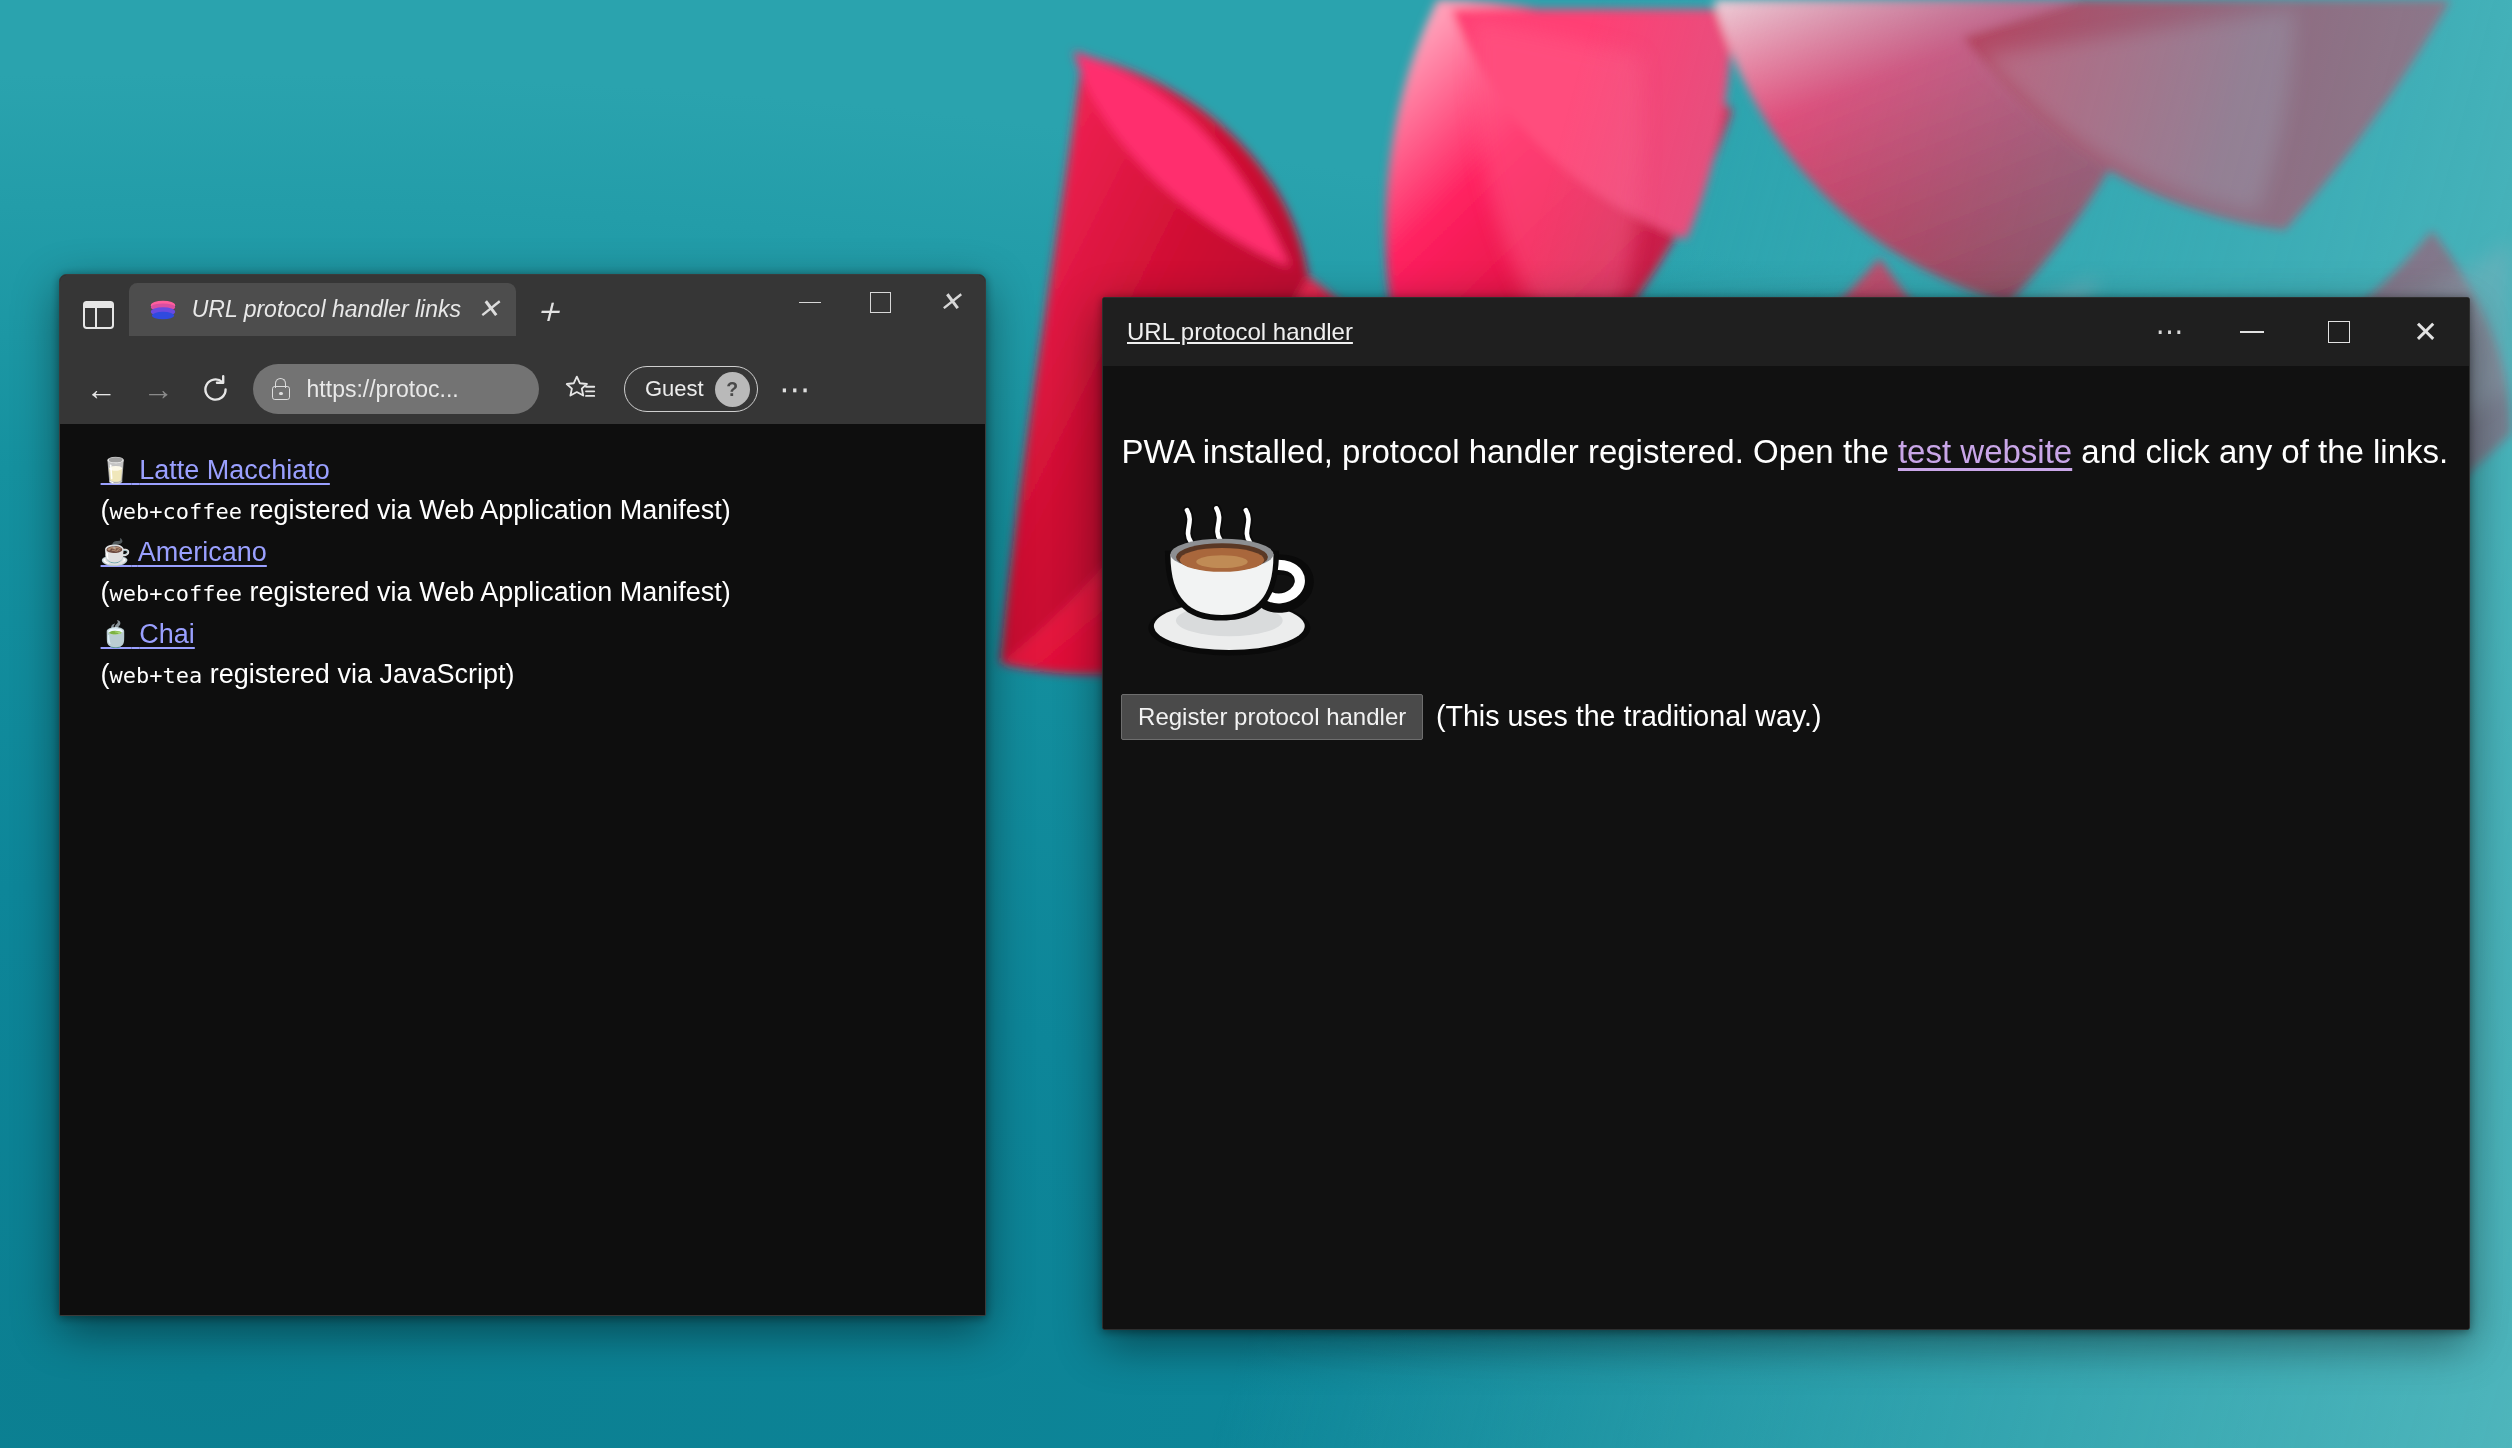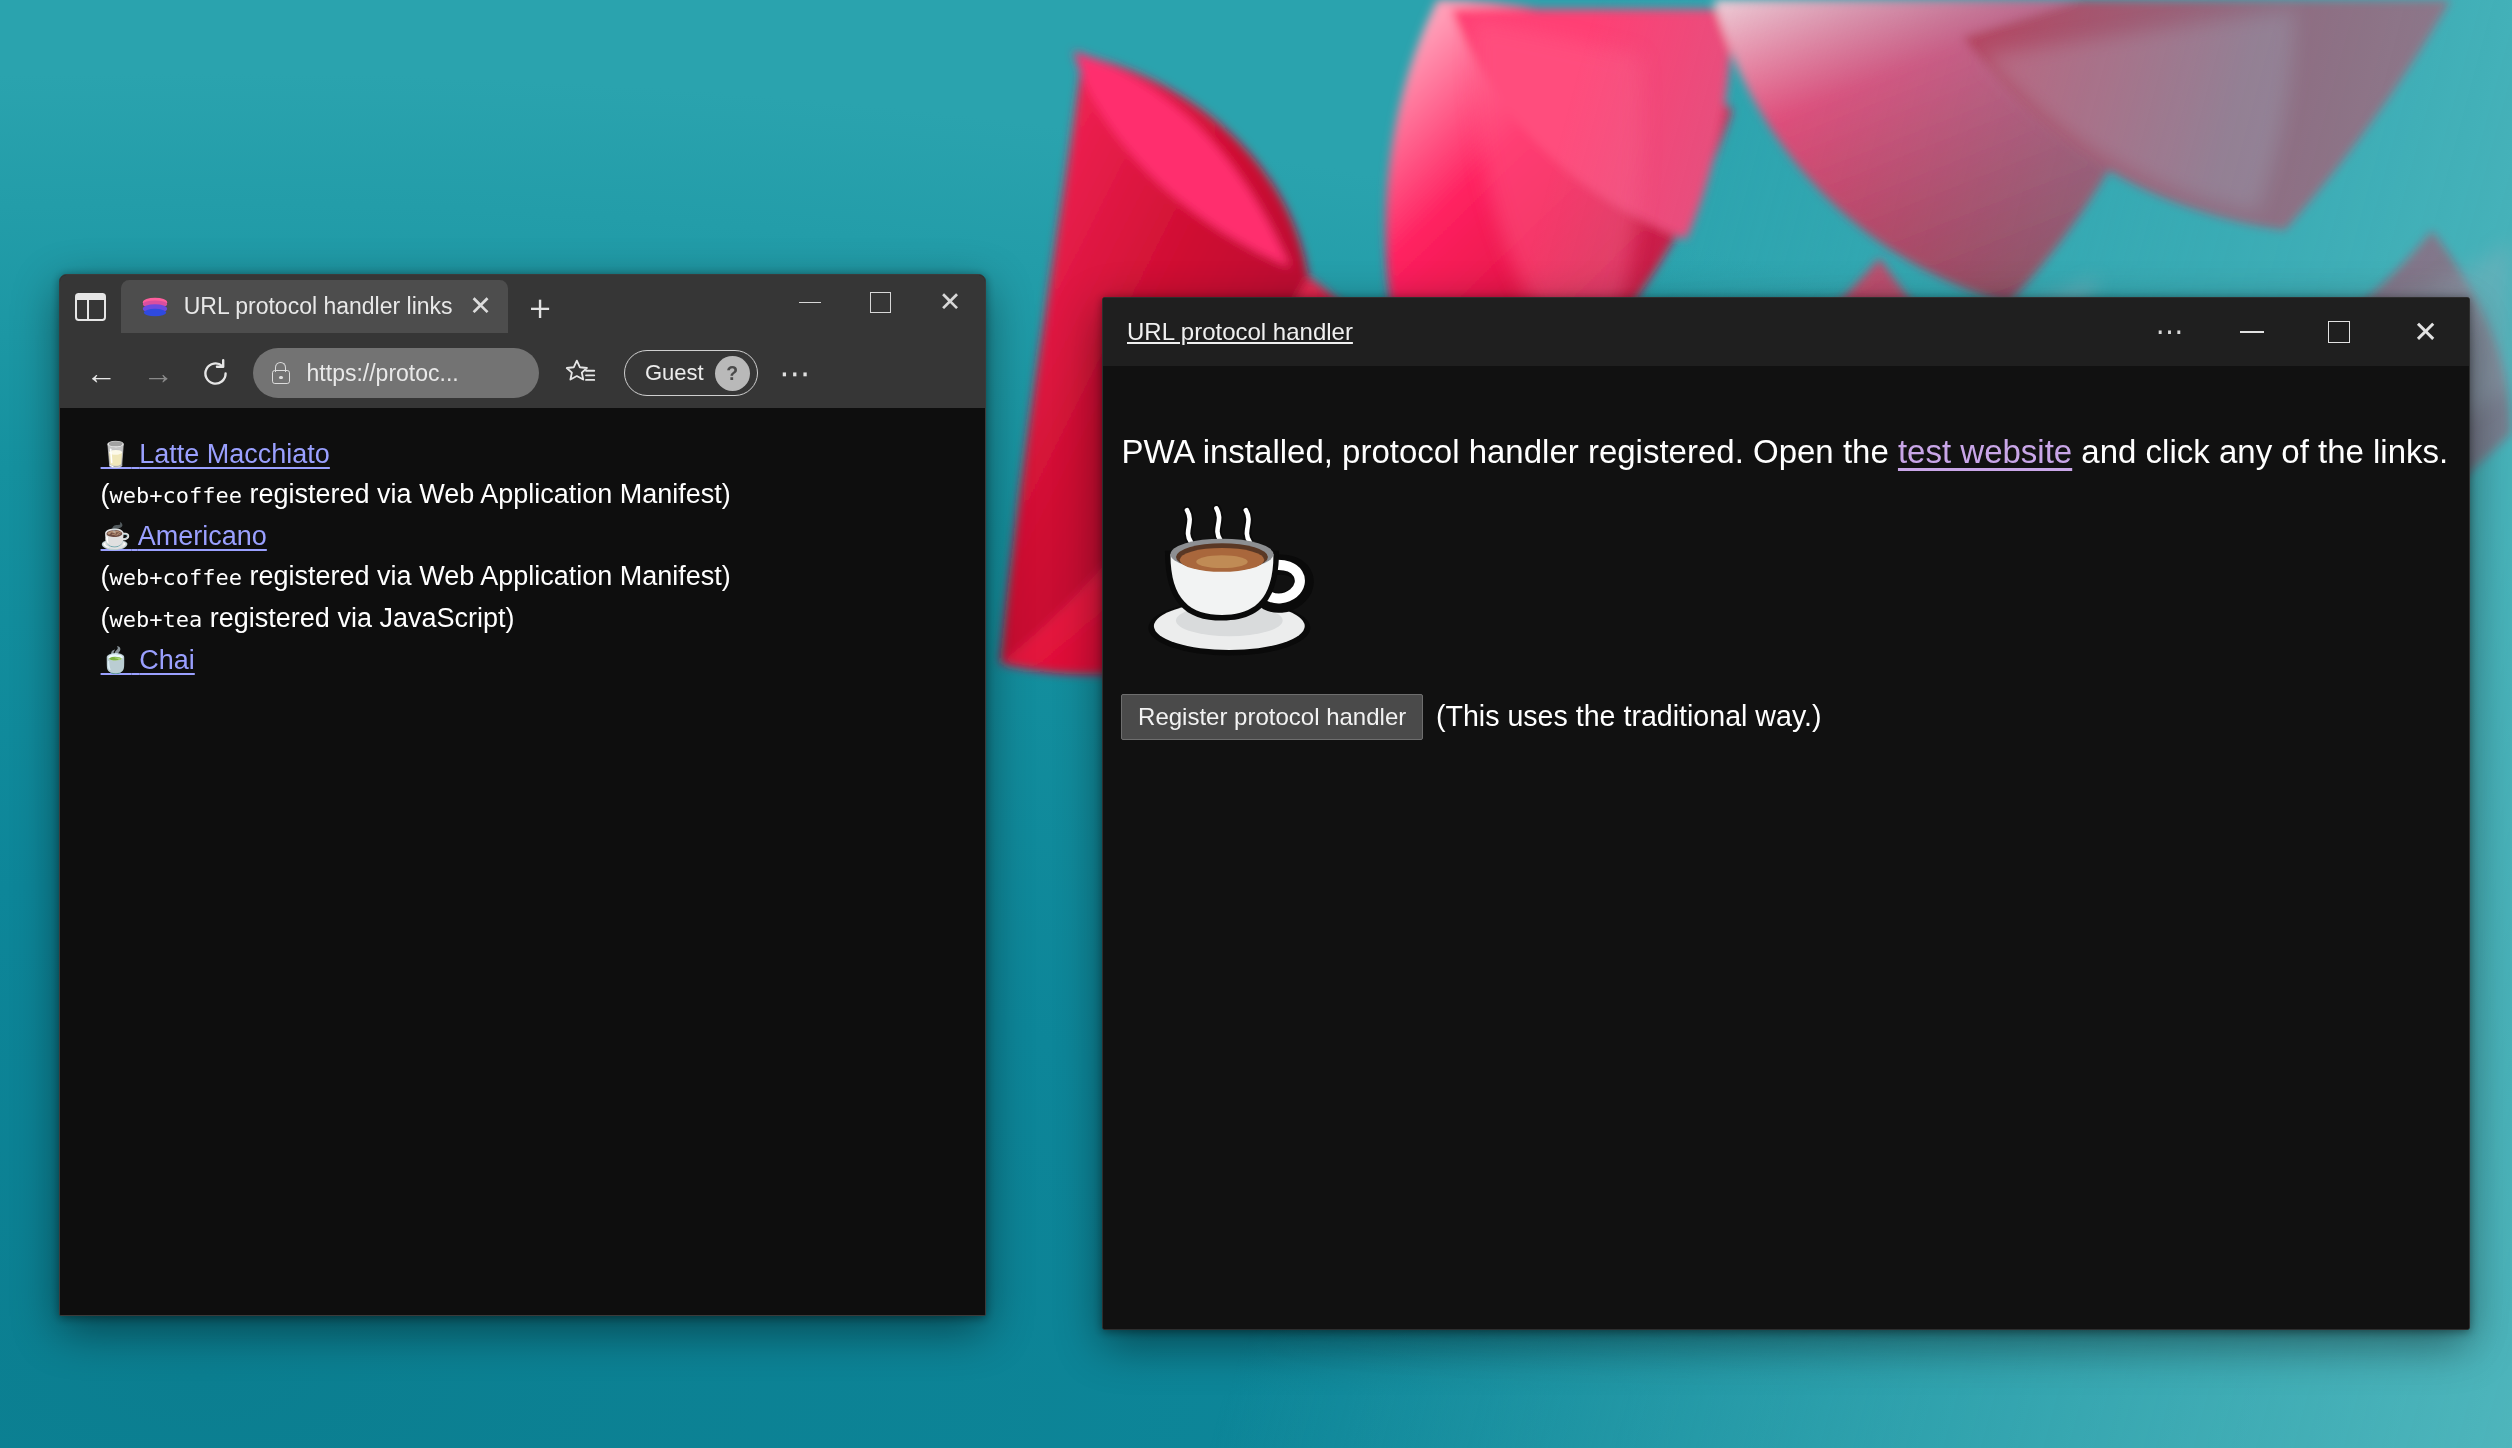--- a/index.html
+++ b/index.html
@@ -18,21 +18,21 @@
     background:linear-gradient(105deg, rgba(8,120,139,0) 55%, rgba(70,178,186,.55) 78%, rgba(96,192,196,.75) 100%);}
 
   .petal{position:absolute;}
 
   
   .window{position:absolute;box-shadow:0 14.7px 46px rgba(0,0,0,.45),0 1.8px 9.2px rgba(0,0,0,.4);}
 
   
   #browser-window{left:59px;top:274px;width:925px;height:1040px;background:#202020;
     border:0.9px solid #3b3b3b;border-radius:7.4px 7.4px 1.8px 1.8px;overflow:hidden;}
-  #browser-tabstrip{height:63px;background:#363636;display:flex;align-items:center;padding:0;position:relative;}
+  #browser-tabstrip{height:63px;background:#363636;display:flex;align-items:flex-start;padding:8px;position:relative;font-style:italic;}
   #tab-actions-btn{width:61px;height:63px;display:flex;align-items:center;justify-content:center;flex:0 0 auto;}
   .split-icon{width:31px;height:28px;border:2.8px solid #e6e6e6;border-radius:3.7px;position:relative;box-sizing:border-box;}
   .split-icon:before{content:"";position:absolute;left:0;top:5.5px;width:10px;bottom:0;border-right:2.8px solid #e6e6e6;}
   .split-icon:after{content:"";position:absolute;left:0;right:0;top:0;height:5.5px;background:#e6e6e6;}
 
   .tab{height:53px;background:#4d4d4d;border-radius:8.3px 8.3px 0 0;display:flex;align-items:center;
        padding:0 5.5px 0 20px;min-width:387px;max-width:433px;box-sizing:border-box;}
   .tab-favicon{width:28px;height:28px;flex:0 0 auto;margin-right:14.7px;position:relative;border-radius:2.8px;overflow:hidden;}
   .tab-title{color:#e8e8e8;font-size:23px;white-space:nowrap;overflow:hidden;text-overflow:ellipsis;flex:1 1 auto;}
   .tab-close{width:44px;height:44px;display:flex;align-items:center;justify-content:center;
@@ -234,25 +234,25 @@
         <span>Latte Macchiato</span></a>
     </div>
     <div class="page-line"><span>(</span><span class="mono">web+coffee</span><span> registered via Web Application Manifest)</span></div>
 
     <div class="page-line">
       <a href="#"><span class="emoji">☕</span>
         <span>Americano</span></a>
     </div>
     <div class="page-line"><span>(</span><span class="mono">web+coffee</span><span> registered via Web Application Manifest)</span></div>
 
-    <div class="page-line"><span>(</span><span class="mono">web+tea</span><span> registered via JavaScript)</span></div>
     <div class="page-line">
       <a href="#"><span class="emoji">🍵</span>
         <span>Chai</span></a>
     </div>
+    <div class="page-line"><span>(</span><span class="mono">web+tea</span><span> registered via JavaScript)</span></div>
 
   </div>
 </div>
 
 <div class="window" id="pwa-window">
 
   <div id="pwa-titlebar">
     <span id="pwa-title">URL protocol handler</span>
     <div id="pwa-more">
       <span>⋯</span>

